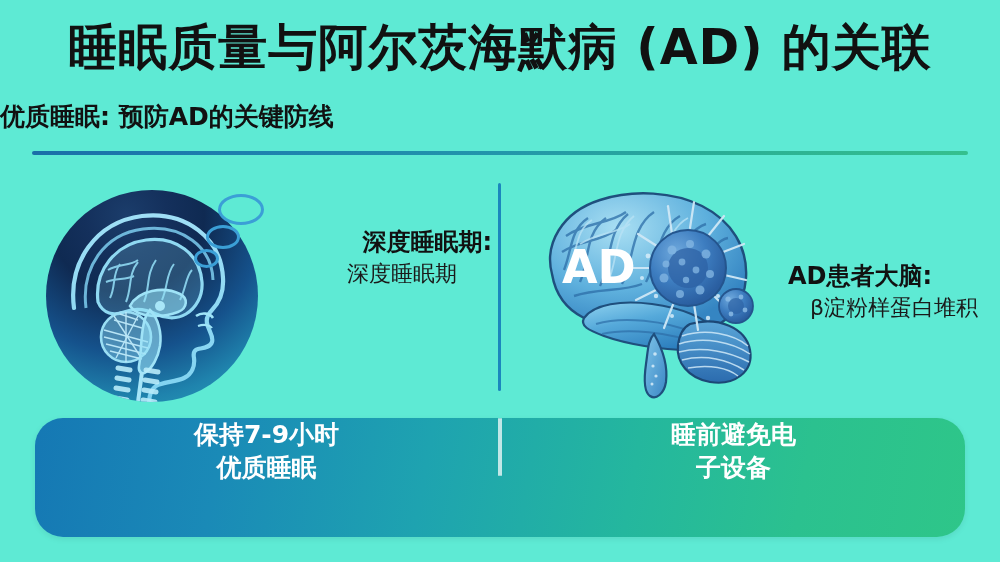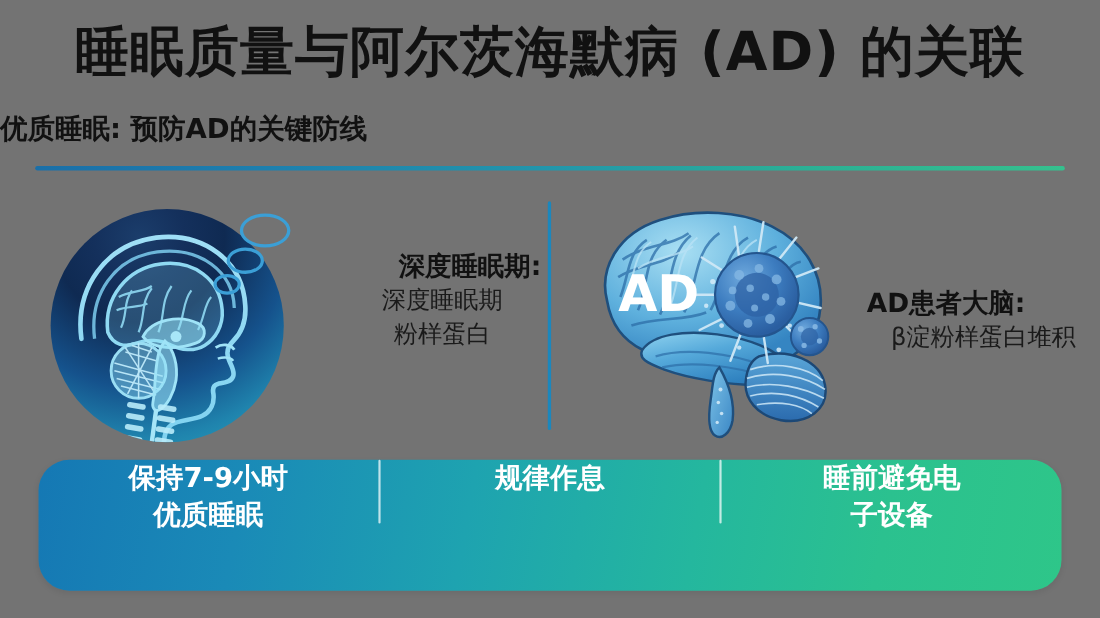--- a/index.html
+++ b/index.html
@@ -3,21 +3,21 @@
 <meta charset="utf-8">
 <style>
   html,body{margin:0;padding:0;}
   body{
     width:1000px;height:562px;
     background:#ffffff;
     font-family:"DejaVu Sans","Liberation Sans",sans-serif;
     overflow:hidden;
     position:relative;
   }
-  .stage{position:relative;width:1000px;height:562px;background:#737373;}
+  .stage{position:relative;width:1000px;height:562px;background:#5eead4;}
 
   
   .title{
     position:absolute;left:0;top:18px;width:1000px;
     text-align:center;
     font-size:49px;line-height:60px;
     font-weight:700;
     color:#111111;
     letter-spacing:1px;
     white-space:nowrap;
@@ -172,21 +172,20 @@
       </svg>
     </div>
     <div class="bubble b1"></div>
     <div class="bubble b2"></div>
     <div class="bubble b3"></div>
   </div>
 
   <div class="callout callout-left">
     <div class="ct-head">深度睡眠期:</div>
     <div class="ct-body">深度睡眠期</div>
-    <div class="ct-body">粉样蛋白</div>
   </div>
 
   <div class="vrule"></div>
 
   <div class="brainfig">
     <svg width="285" height="225" viewBox="0 0 285 225">
       <defs>
         <linearGradient id="brainG" x1="0" y1="0" x2="0.6" y2="1">
           <stop offset="0%" stop-color="#8fd2ef"></stop>
           <stop offset="45%" stop-color="#55a9da"></stop>
@@ -320,23 +319,20 @@
     <div class="ct-head">AD患者大脑:</div>
     <div class="ct-body">β淀粉样蛋白堆积</div>
   </div>
 
   <div class="banner">
     <div class="b-item">
       <div>保持7-9小时</div>
       <div>优质睡眠</div>
     </div>
     <div class="b-sep"></div>
-    <div class="b-item">
-      <div>规律作息</div>
-    </div>
     <div class="b-sep"></div>
     <div class="b-item">
       <div>睡前避免电</div>
       <div>子设备</div>
     </div>
   </div>
 
 </div>
 
 </body></html>

